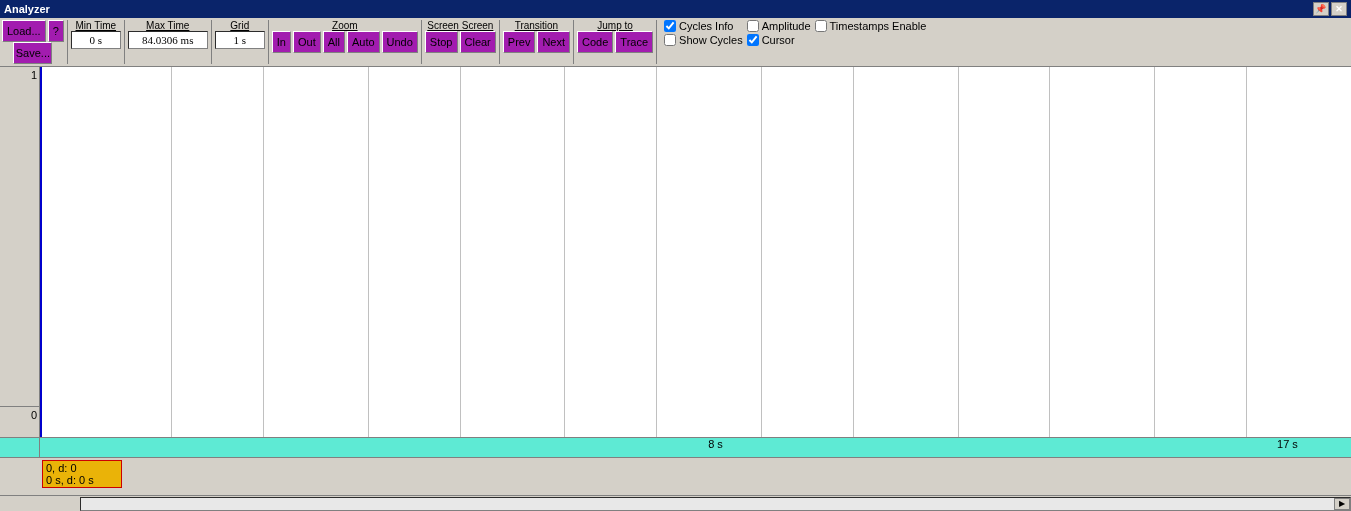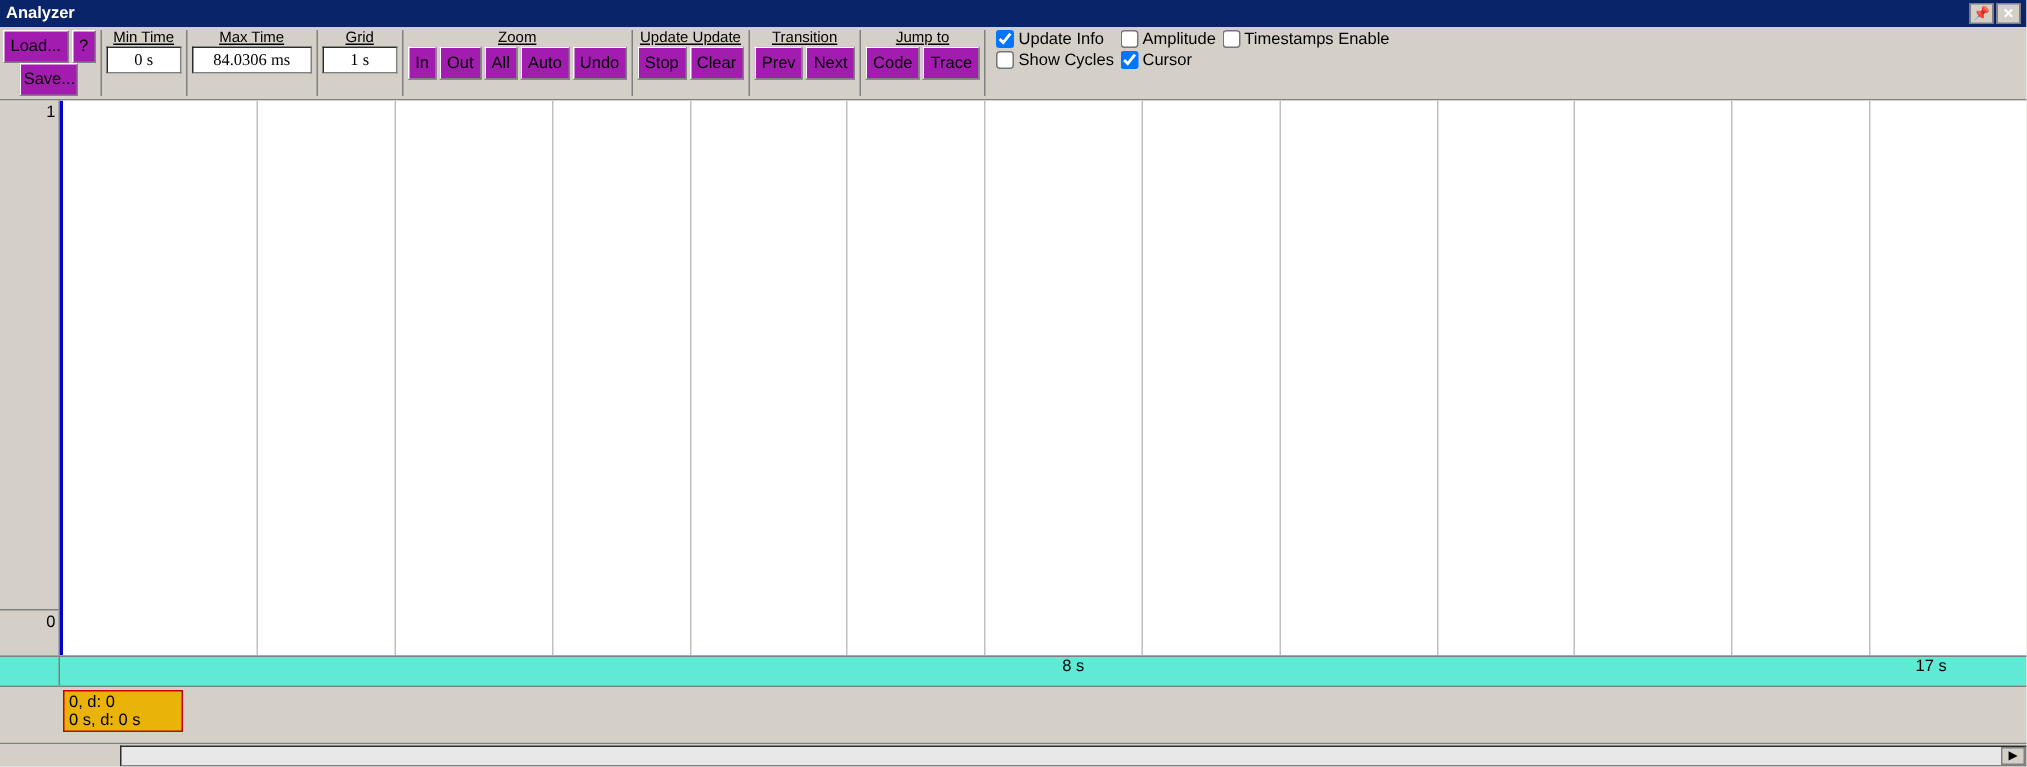--- a/index.html
+++ b/index.html
@@ -307,21 +307,21 @@
       <button class="btn">Out</button>
       <button class="btn">All</button>
       <button class="btn">Auto</button>
       <button class="btn">Undo</button>
     </div>
   </div>
 
   <div class="section-separator"></div>
 
   <div class="top-group">
-    <div class="group-label-row">Update Update</div>
+    <div class="group-label-row">Screen Screen</div>
     <div class="toolbar-row">
       <button class="btn">Stop</button>
       <button class="btn">Clear</button>
     </div>
   </div>
 
   <div class="section-separator"></div>
 
   <div class="top-group">
     <div class="group-label-row">Transition</div>
@@ -339,21 +339,21 @@
       <button class="btn">Code</button>
       <button class="btn">Trace</button>
     </div>
   </div>
 
   <div class="section-separator"></div>
 
   <div class="checkbox-group">
     <div class="checkbox-row">
       <input type="checkbox" class="checkbox-input" checked="" style="">
-      <span>Update Info</span>
+      <span>Cycles Info</span>
     </div>
     <div class="checkbox-row">
       <input type="checkbox" class="checkbox-input" style="">
       <span>Show Cycles</span>
     </div>
   </div>
 
   <div class="checkbox-group">
     <div class="checkbox-row">
       <input type="checkbox" class="checkbox-input" style="">

